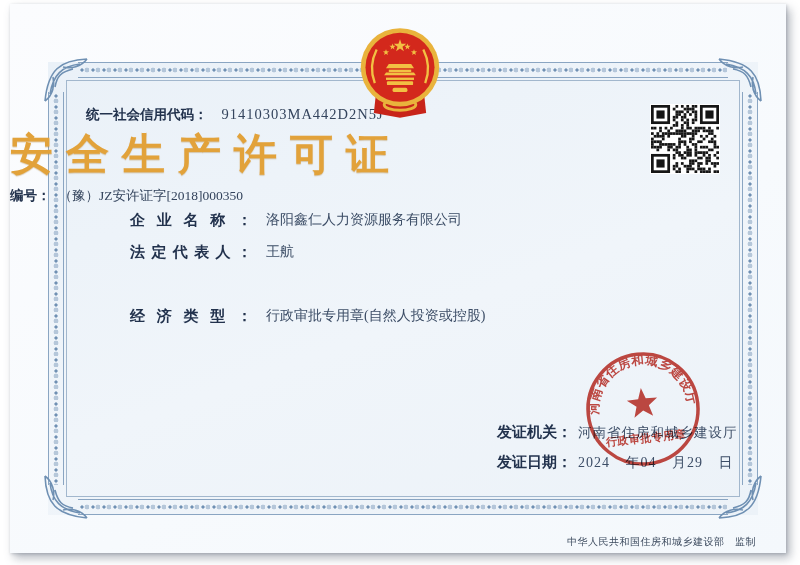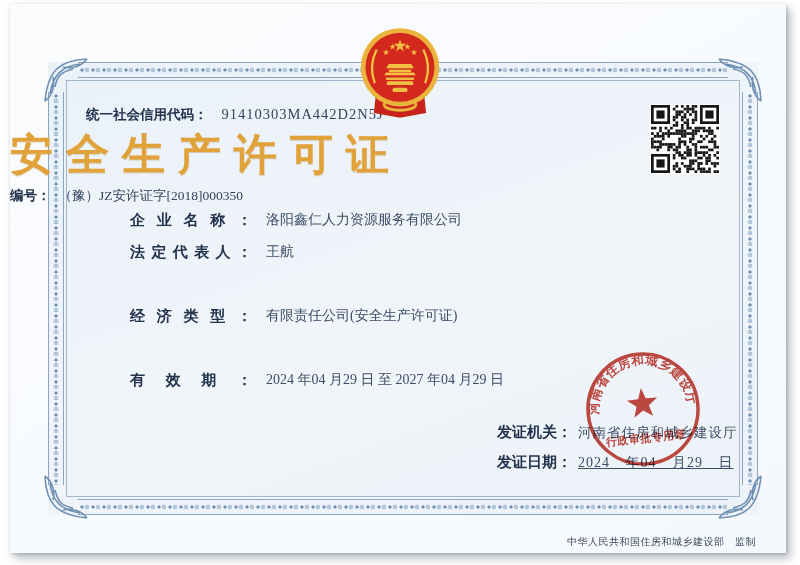--- a/index.html
+++ b/index.html
@@ -52,21 +52,21 @@
   .number-label{font-weight:bold;font-size:13.5px;color:var(--label-dark);margin-right:8px;}
   .number-value{font-family:"Liberation Serif","DejaVu Serif",serif;font-size:13.5px;color:#33435c;}
   .frow{position:absolute;left:120px;right:40px;height:22px;z-index:2;}
   .flabel{display:inline-block;width:122px;font-weight:bold;font-size:15px;color:var(--label-dark);
     text-align:justify;text-align-last:justify;vertical-align:top;}
   .fvalue{font-family:"Liberation Serif","DejaVu Serif",serif;font-size:14px;color:#3c4d66;margin-left:14px;vertical-align:top;}
   .frow.addr .fvalue{font-size:12px;letter-spacing:.2px;}
   .issue-row{position:absolute;left:487px;z-index:2;white-space:nowrap;}
   .issue-label{font-weight:bold;font-size:15px;color:var(--label-dark);margin-top:16px;}
   .issue-value{font-family:"Liberation Serif","DejaVu Serif",serif;font-size:13.5px;color:#3c4d66;margin-left:6px;letter-spacing:1px;}
-  .issue-row.date .issue-value{word-spacing:11px;font-size:14px;text-decoration:underline;}
+  .issue-row.date .issue-value{word-spacing:11px;font-size:14px;}
   .footer{
     position:absolute;right:30px;top:531px;z-index:2;
     font-family:Liberation Mono, monospace;font-size:10px;color:#3c4a5e;letter-spacing:.5px;
   }
   
   .qr{position:absolute;left:640px;top:100px;width:68px;height:68px;z-index:2;background:#fff;padding:1px;}
   .seal{position:absolute;left:568px;top:340px;width:130px;height:130px;z-index:4;
     transform:rotate(-6deg);opacity:.88;mix-blend-mode:multiply;}
   .seal text{fill:var(--seal-red);font-weight:bold;font-family:"DejaVu Sans",sans-serif;}
 </style>
@@ -141,24 +141,21 @@
       <span class="number-label">编号：</span><span class="number-value">（豫）JZ安许证字[2018]000350</span>
     </div>
 
     <div class="frow" style="top:239px">
       <span class="flabel">法定代表人：</span><span class="fvalue">王航</span>
     </div>
     <div class="frow" style="top:207px">
       <span class="flabel">企业名称：</span><span class="fvalue">洛阳鑫仁人力资源服务有限公司</span>
     </div>
     <div class="frow" style="top:303px">
-      <span class="flabel">经济类型：</span><span class="fvalue">有限责任公司(安全生产许可证)</span>
-    </div>
-    <div class="frow" style="top:367px">
-      <span class="flabel">有效期：</span><span class="fvalue">2024 年04 月29 日  至  2027 年04 月29 日</span>
+      <span class="flabel">经济类型：</span><span class="fvalue">行政审批专用章(自然人投资或控股)</span>
     </div>
 
     <div class="issue-row" style="top:418px">
       <span class="issue-label">发证机关：</span><span class="issue-value">河南省住房和城乡建设厅</span>
     </div>
     <div class="issue-row date" style="top:448px">
       <span class="issue-label">发证日期：</span><span class="issue-value">2024 年04 月29 日</span>
     </div>
 
     <div class="qr"><svg width="68" height="68" viewBox="0 0 68 68">

